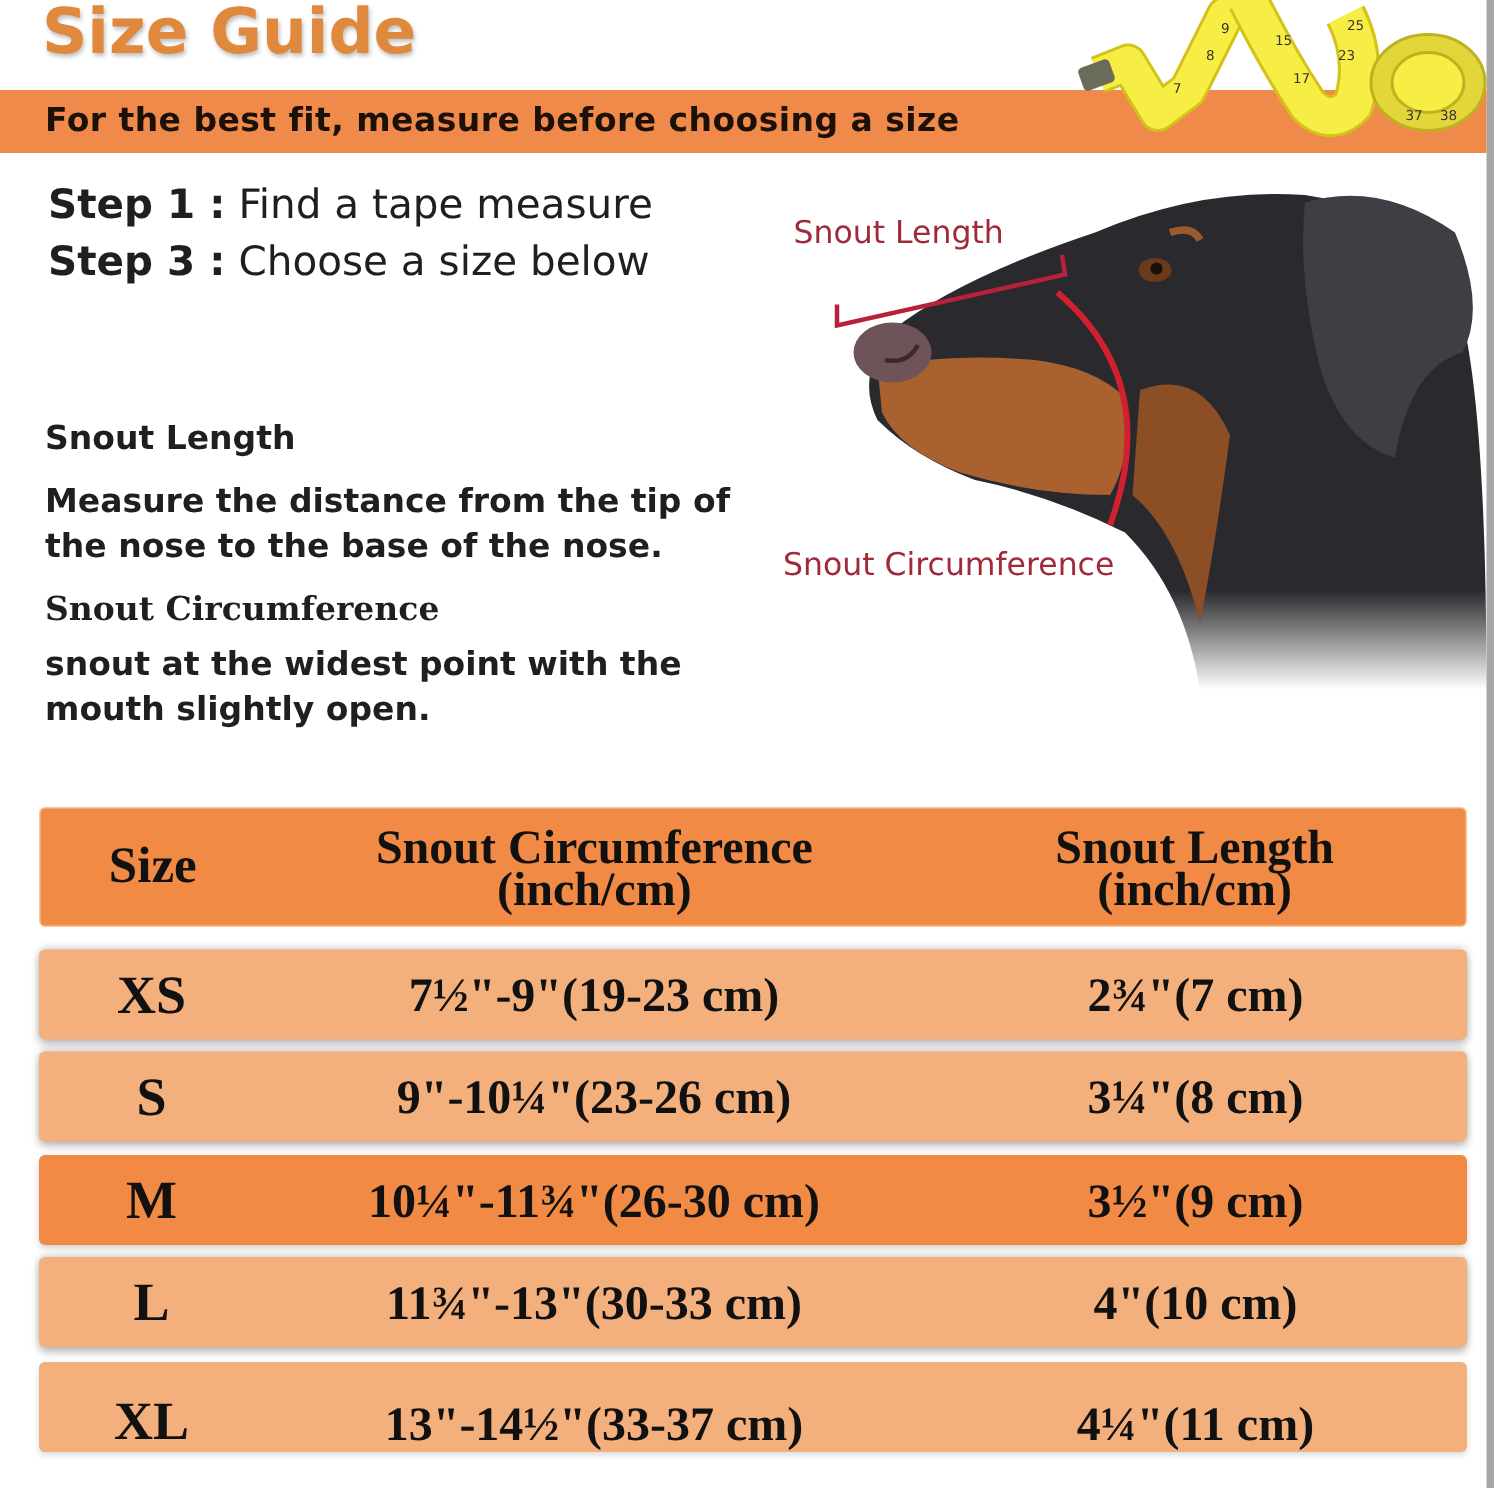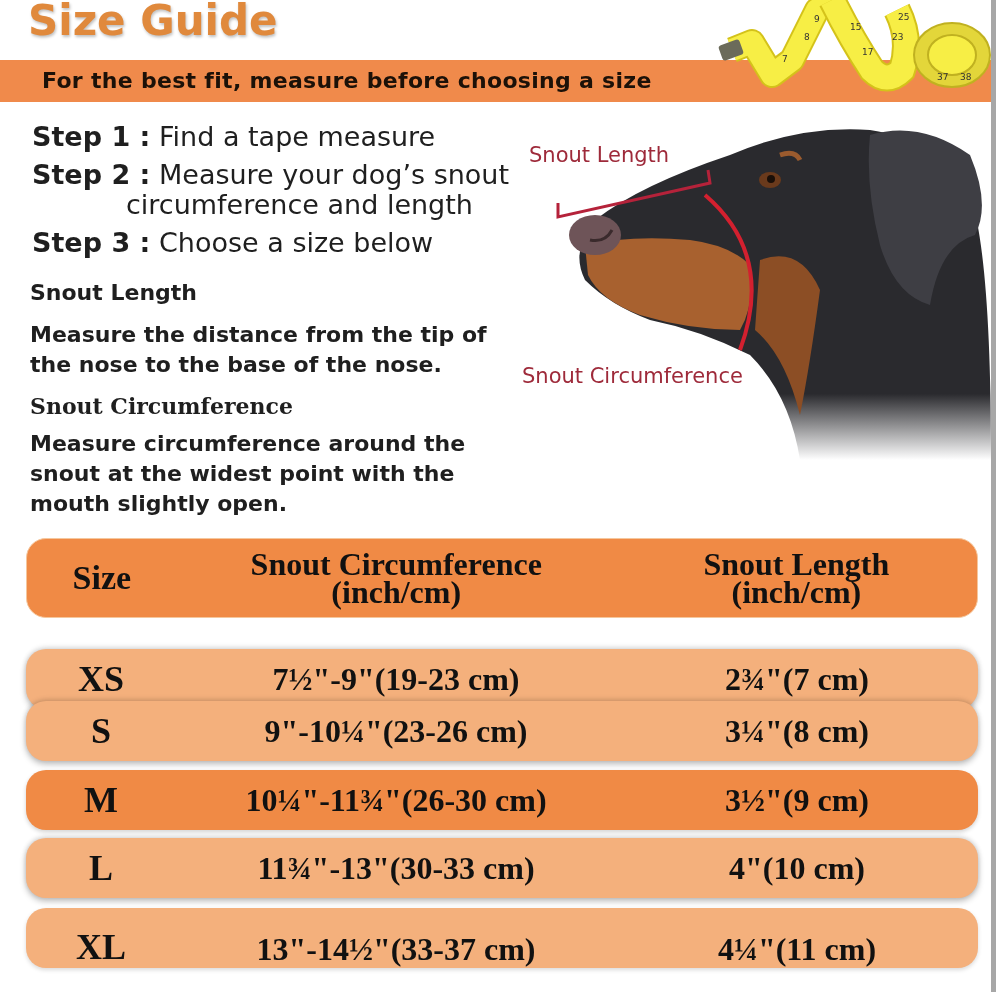--- a/index.html
+++ b/index.html
@@ -20,21 +20,20 @@
     text-shadow: 1px 2px 3px rgba(0,0,0,0.25);
   }
   .banner {
     position: absolute; left: 0; top: 60px; width: 991px; height: 42px;
     background: #f08a4b;
   }
   .banner-text {
     position: absolute; left: 30px; top: 68px;
     font-weight: bold; font-size: 22px; color: #1c1108;
     letter-spacing: 0.3px;
-    margin-left: 12px;
   }
   .tape { position: absolute; left: 712px; top: 0; width: 280px; height: 100px; }
 
   .steps { position: absolute; left: 32px; top: 122px; font-size: 27px; line-height: 30px; }
   .step { position: relative; margin-bottom: 8px; }
   .step b { font-weight: bold; }
   .step .cont { display: block; padding-left: 94px; }
 
   .sec-head { position: absolute; left: 30px; font-size: 22px; font-weight: bold; }
   .sec-body { position: absolute; left: 30px; font-size: 22px; line-height: 30px; width: 470px; font-weight: bold; }
@@ -46,21 +45,21 @@
   .dog { position: absolute; left: 500px; top: 115px; width: 491px; height: 345px; }
 
   .note {
     position: absolute; left: 497px; top: 465px; width: 490px;
     font-size: 22px; line-height: 30px; text-align: center;
   }
 
   .table { position: absolute; left: 26px; top: 538px; width: 952px; }
   .row {
     position: absolute; left: 0; width: 952px;
-    border-radius: 20px;
+    border-radius: 4px;
     display: flex; align-items: center;
     font-family: "Liberation Serif", "DejaVu Serif", serif; font-weight: bold;
     color: #111;
   }
   .row.header { background: #f08a45; height: 80px; top: 0; border: 1px solid #f5c79d; box-sizing: border-box; }
   .row.light { background: #f4b07c; box-shadow: 0 3px 6px rgba(0,0,0,0.28), 0 -2px 5px rgba(0,0,0,0.12); }
   .row.dark { background: #f08a45; box-shadow: 0 2px 4px rgba(0,0,0,0.18); }
   .row .c1 { width: 150px; text-align: center; font-size: 36px; }
   .row .c2 { width: 440px; text-align: center; font-size: 32px; }
   .row .c3 { width: 362px; text-align: center; font-size: 32px; }
@@ -98,39 +97,33 @@
       <text x="248" y="80">38</text>
   </g>
 </svg>
 
 <div class="steps">
   <div class="step">
     <b>Step 1 :</b>
     <span>Find a tape measure</span>
   </div>
   <div class="step">
-    <b>Step 2 :</b>
-    <span>Measure your dog’s snout</span>
-    <span class="cont">circumference and length</span>
-  </div>
-  <div class="step">
     <b>Step 3 :</b>
     <span>Choose a size below</span>
   </div>
 </div>
 
 <div class="sec-head" style="top:280px;">Snout Length</div>
 <div class="sec-body" style="top:320px;">
   <div>Measure the distance from the tip of</div>
   <div>the nose to the base of the nose.</div>
 </div>
 
 <div class="sec-head serif-head" style="top:393px;">Snout Circumference</div>
 <div class="sec-body" style="top:429px;">
-  <div>Measure circumference around the</div>
   <div>snout at the widest point with the</div>
   <div>mouth slightly open.</div>
 </div>
 
 <svg class="dog" viewBox="0 0 491 345">
   <defs>
     <linearGradient id="fadeB" x1="0" y1="0" x2="0" y2="1">
       <stop offset="0.8" stop-color="#2a2a2e" stop-opacity="1"></stop>
       <stop offset="1" stop-color="#2a2a2e" stop-opacity="0"></stop>
     </linearGradient>
@@ -167,21 +160,21 @@
     <div class="c2">
       <span class="hline">Snout Circumference</span>
       <span class="hline">(inch/cm)</span>
     </div>
     <div class="c3">
       <span class="hline">Snout Length</span>
       <span class="hline">(inch/cm)</span>
     </div>
   </div>
 
-  <div class="row light" style="top:111px;height:60px;align-items:center;">
+  <div class="row light" style="top:95px;height:60px;align-items:center;">
     <div class="c1">XS</div>
     <div class="c2">7½"-9"(19-23 cm)</div>
     <div class="c3">2¾"(7 cm)</div>
   </div>
   <div class="row light" style="top:163px;height:60px;">
     <div class="c1">S</div>
     <div class="c2">9"-10¼"(23-26 cm)</div>
     <div class="c3">3¼"(8 cm)</div>
   </div>
   <div class="row dark" style="top:232px;height:60px;">

